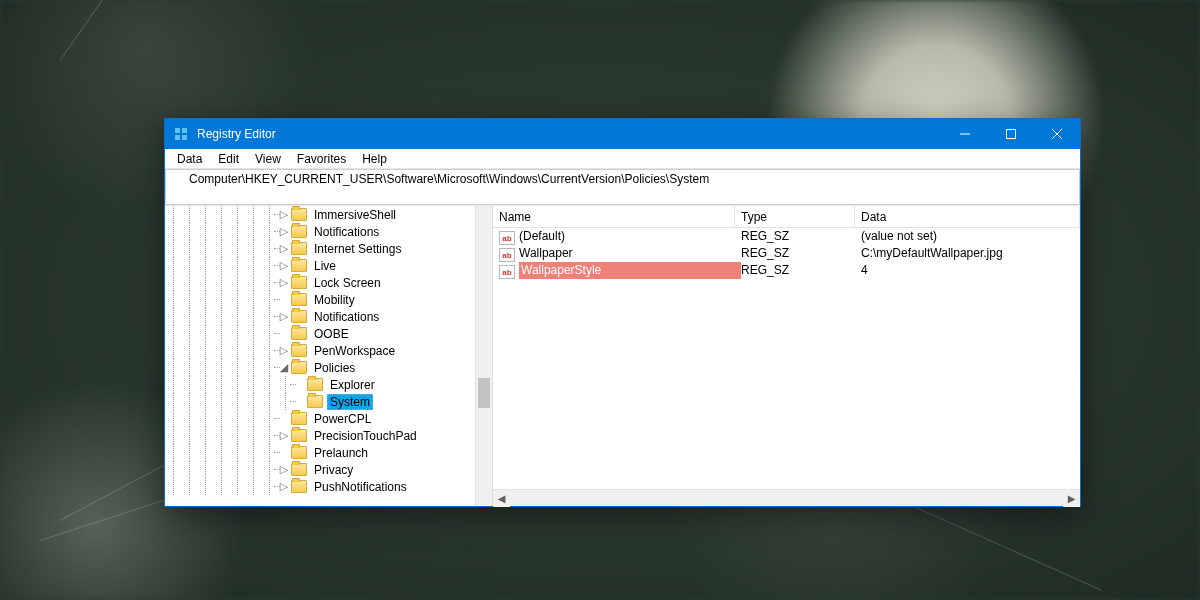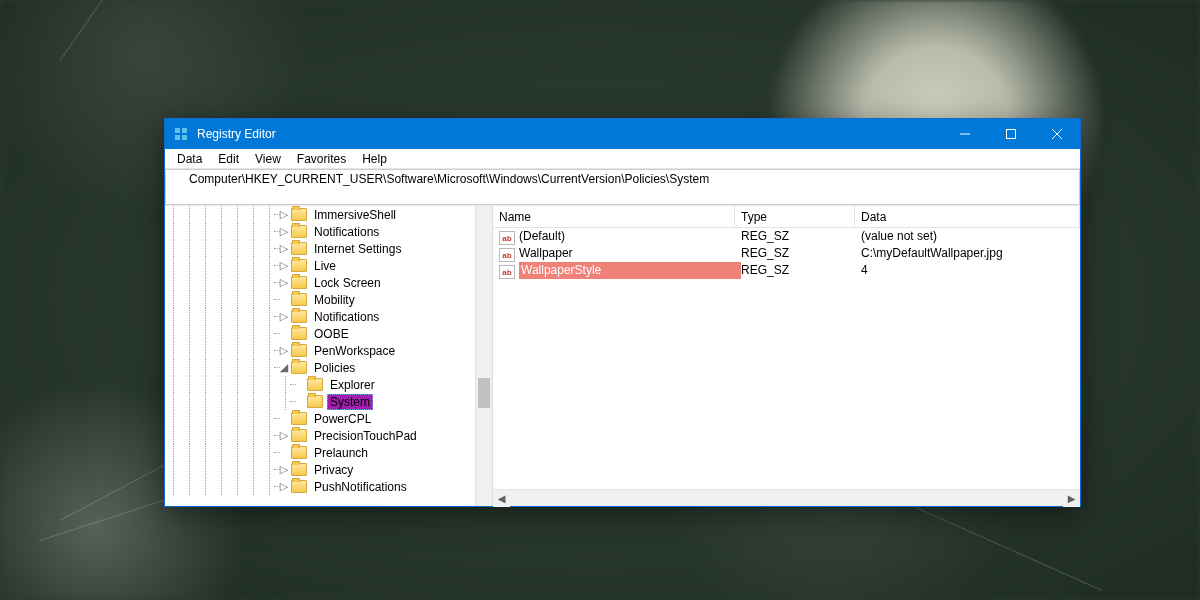--- a/index.html
+++ b/index.html
@@ -125,21 +125,21 @@
     position: relative;
   }
   .tree .folder-icon::before {
     content:""; position:absolute; left:0; top:-3px; width:6px; height:3px;
     background:#f7ca4d; border:1px solid #d6a93e; border-bottom:none; border-radius:1px 1px 0 0;
   }
   .tree .label {
     padding: 0 3px;
   }
   .tree .label.selected {
-    background: #a21caf; border: 1px dotted #7aaedc; padding: 0 2px;
+    background: #0ea5e9; border: 1px dotted #7aaedc; padding: 0 2px;
   }
 
   .list-pane {
     flex: 1; display: flex; flex-direction: column; min-width: 0;
     background: #fff;
   }
   .list-header {
     height: 22px; display: flex; align-items: center;
     border-bottom: 1px solid #e3e3e3;
   }

